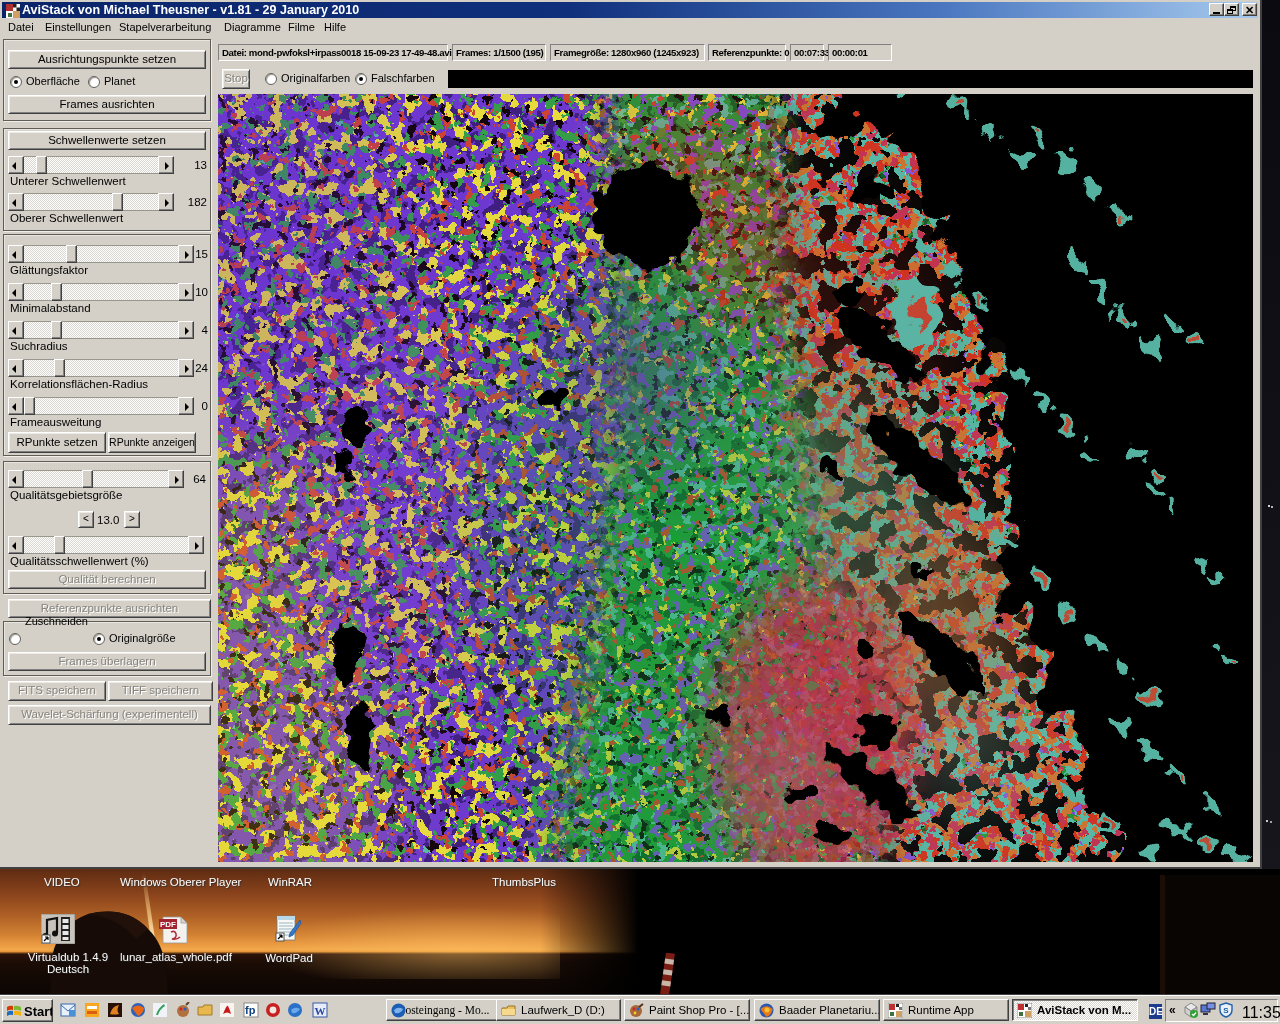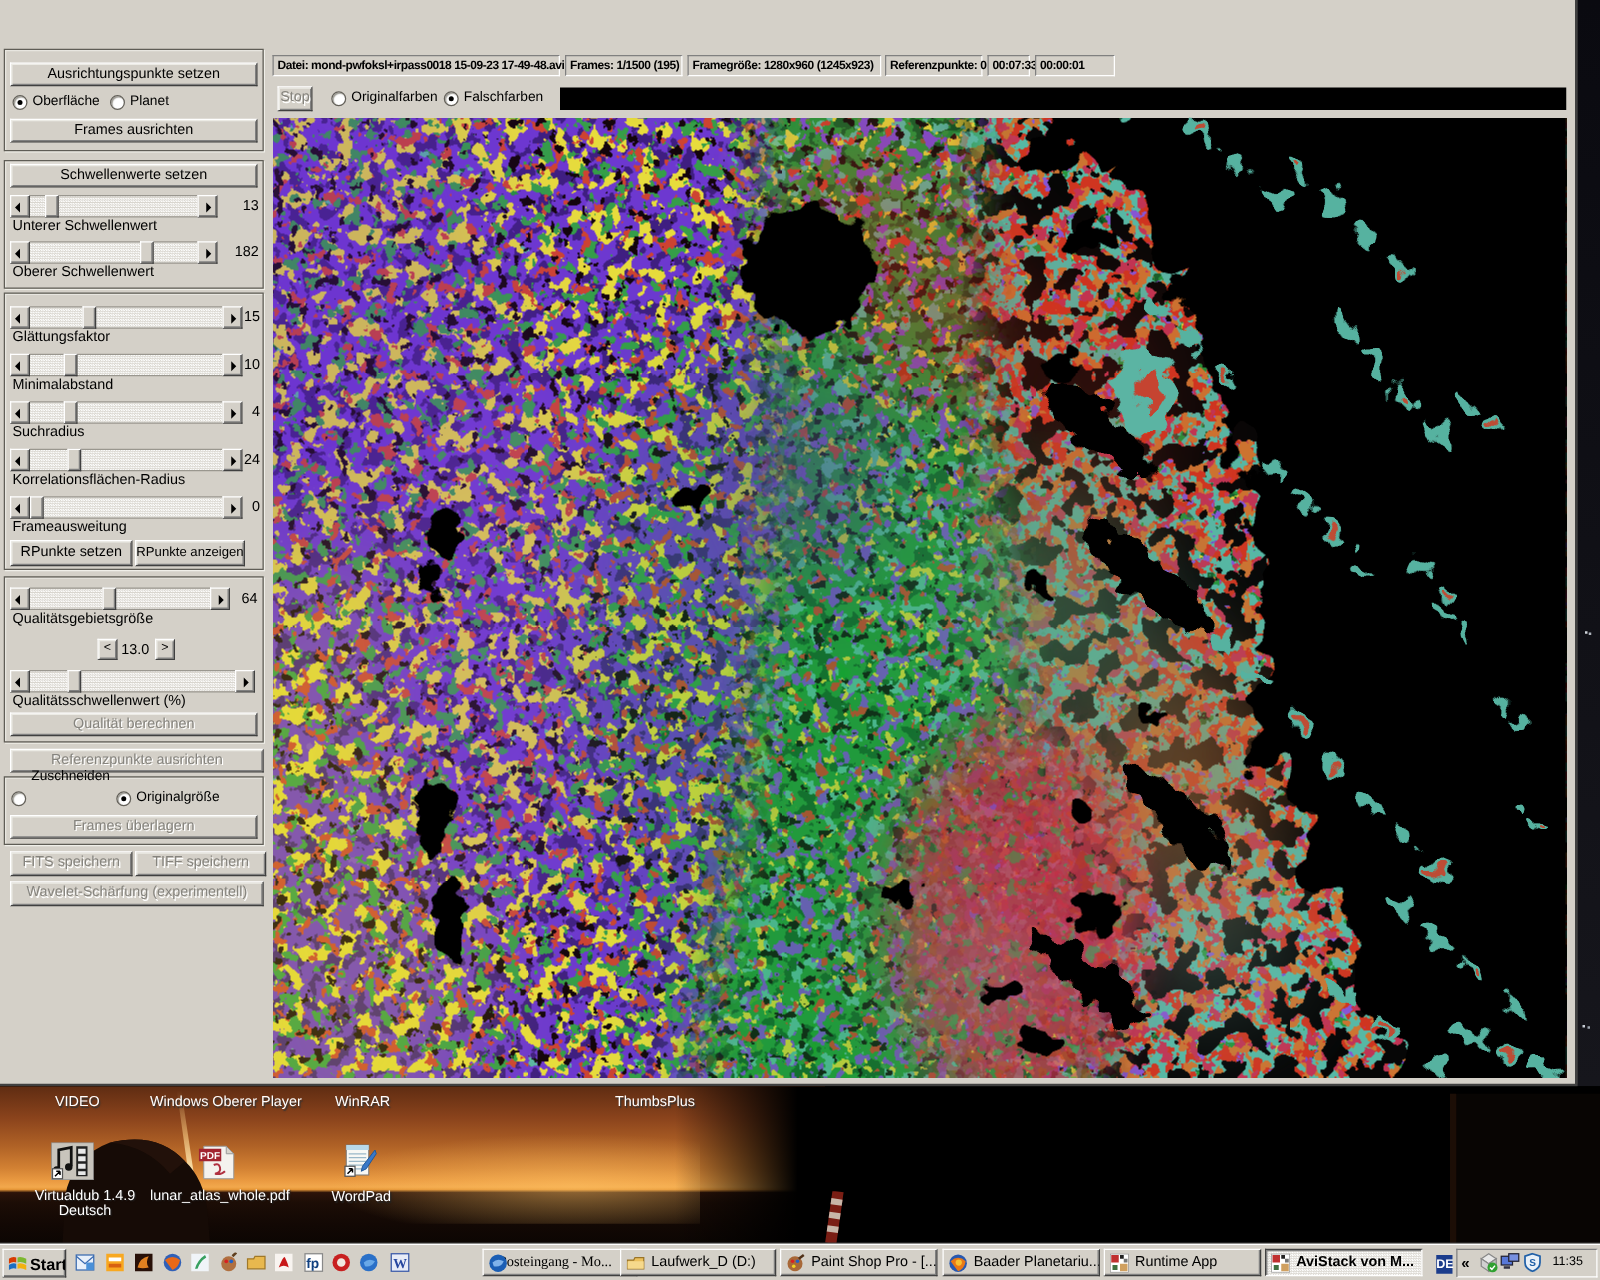--- a/index.html
+++ b/index.html
@@ -47,20 +47,47 @@
 .dlbl{position:absolute;color:#fff;font-size:11.5px;white-space:nowrap;text-shadow:1px 1px 1px #333;}
 .ilbl{position:absolute;color:#fff;font-size:11.5px;white-space:nowrap;text-shadow:1px 1px 1px #222;text-align:center;}
 
 #taskbar{position:absolute;left:0;top:995px;width:1280px;height:29px;background:#d4d0c8;border-top:1px solid #fff;box-shadow:0 -1px 0 #404040;}
 .tbtn{position:absolute;top:3px;height:22px;background:#d4d0c8;border:1px solid;border-color:#fff #404040 #404040 #fff;box-shadow:inset -1px -1px 0 #808080;font-size:11.5px;color:#000;overflow:hidden;white-space:nowrap;}
 .tbtn.active{background:conic-gradient(#fff 25%,#d9d6cf 0 50%,#fff 0 75%,#d9d6cf 0);background-size:2px 2px;border-color:#404040 #fff #fff #404040;box-shadow:inset 1px 1px 0 #808080;font-weight:bold;}
 .ticon{position:absolute;top:3px;width:16px;height:16px;}
 </style></head>
 <body>
 <div id="win">
+<div id="titlebar">
+      <svg class="abs" style="left:4px;top:2px;" width="14" height="14" viewBox="0 0 14 14">
+        <rect width="14" height="14" fill="#fff"></rect>
+        <rect x="0" y="0" width="7" height="7" fill="#b03030"></rect>
+        <rect x="7" y="0" width="3.5" height="3.5" fill="#222"></rect>
+        <rect x="10.5" y="3.5" width="3.5" height="3.5" fill="#222"></rect>
+        <rect x="7" y="7" width="7" height="7" fill="#d0a060"></rect>
+        <rect x="2" y="9" width="4" height="4" fill="#407040"></rect>
+      </svg>
+      <span class="ttl">AviStack von Michael Theusner - v1.81 - 29 January 2010</span>
+      <div class="winbtn" style="left:1207px;">
+        <div style="position:absolute;left:3px;top:8px;width:7px;height:2px;background:#000;"></div>
+      </div>
+<div class="winbtn" style="left:1222px;">
+        <div style="position:absolute;left:5px;top:2px;width:6px;height:5px;border:1px solid #000;border-top-width:2px;"></div>
+        <div style="position:absolute;left:2px;top:5px;width:6px;height:5px;border:1px solid #000;border-top-width:2px;background:#d4d0c8;"></div>
+      </div>
+<div class="winbtn" style="left:1240px;font-size:11px;line-height:12px;">✕</div>
+    </div>
+<div id="menubar">
+      <span style="left:6px;">Datei</span>
+      <span style="left:43px;">Einstellungen</span>
+      <span style="left:117px;">Stapelverarbeitung</span>
+      <span style="left:222px;">Diagramme</span>
+      <span style="left:286px;">Filme</span>
+      <span style="left:322px;">Hilfe</span>
+    </div>
     <div class="ibox" style="left:218px;width:230px;">Datei: mond-pwfoksl+irpass0018 15-09-23 17-49-48.avi</div>
     <div class="ibox" style="left:452px;width:94px;">Frames: 1/1500 (195)</div>
     <div class="ibox" style="left:550px;width:155px;">Framegröße: 1280x960 (1245x923)</div>
     <div class="ibox" style="left:708px;width:78px;">Referenzpunkte: 0</div>
     <div class="ibox" style="left:790px;width:34px;">00:07:33</div>
     <div class="ibox" style="left:828px;width:64px;">00:00:01</div>
     <div class="btn dis" style="left:222px;top:69px;width:28px;height:20px;line-height:17px;">Stop</div>
     <div class="radio" style="left:265px;top:73px;"></div>
     <div class="rlbl" style="left:281px;top:72px;">Originalfarben</div>
     <div class="radio on" style="left:355px;top:73px;"></div>
@@ -783,13 +810,13 @@
     </svg>
     <svg class="abs" style="left:1200px;top:6px;" width="16" height="16" viewBox="0 0 16 16">
       <rect x="1" y="3" width="9" height="7" fill="#5878d8" stroke="#223"></rect>
       <rect x="7" y="1" width="8" height="6" fill="#7890e0" stroke="#223"></rect>
       <rect x="3" y="11" width="5" height="2" fill="#334"></rect>
     </svg>
     <svg class="abs" style="left:1218px;top:6px;" width="16" height="16" viewBox="0 0 16 16">
       <path d="M8 1 L14 3 L14 8 Q14 13 8 15 Q2 13 2 8 L2 3 Z" fill="#e8f0f8" stroke="#2060a8" stroke-width="1.4"></path>
       <text x="8" y="11" font-size="8" font-weight="bold" fill="#2060a8" text-anchor="middle">S</text>
     </svg>
-    <div class="abs" style="left:1242px;top:8px;font-size:10px;">11:35</div>
+    <div class="abs" style="left:1242px;top:8px;font-size:16px;">11:35</div>
   </div>
 </body></html>

